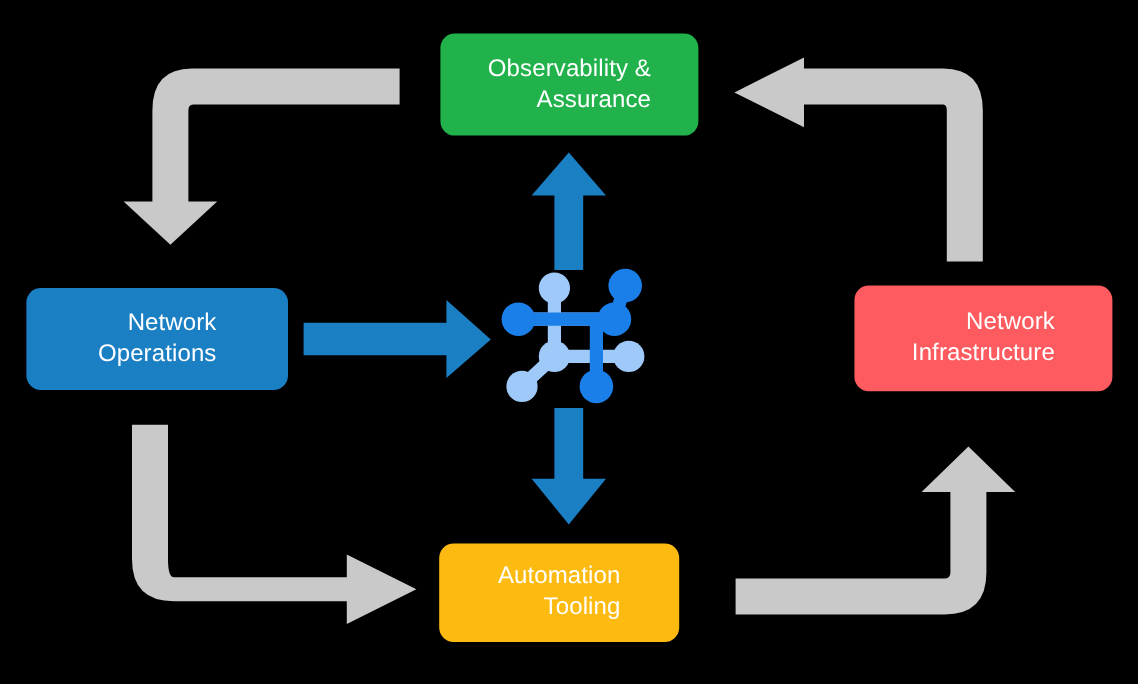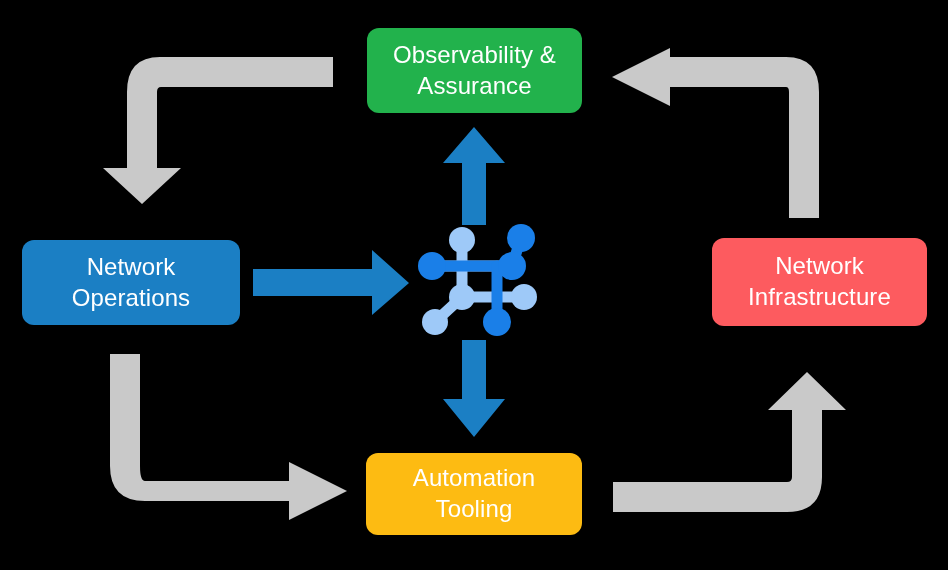--- a/index.html
+++ b/index.html
@@ -24,24 +24,24 @@
     top: 0;
     width: 948px;
     height: 570px;
     display: block;
   }
   .node-box {
     position: absolute;
     display: flex;
     align-items: center;
     justify-content: center;
-    text-align: center;
+    text-align: right;
     border-radius: 12px;
     color: #ffffff;
-    font-size: 24px;
+    font-size: 20px;
     line-height: 1.28;
     font-weight: 400;
     letter-spacing: 0.1px;
     box-sizing: border-box;
     padding: 4px 10px;
     -webkit-font-smoothing: antialiased;
   }
   .node-label {
     display: block;
     white-space: pre-line;
@@ -198,18 +198,18 @@
   <div class="node-box" style="left:22px; top:240px; width:218px; height:85px; background:#1b7fc4;">
     <span class="node-label">Network
 Operations</span>
   </div>
 
   <div class="node-box" style="left:712px; top:238px; width:215px; height:88px; background:#fd5b5f;">
     <span class="node-label">Network
 Infrastructure</span>
   </div>
 
-  <div class="node-box" style="left:366px; top:453px; width:216px; height:82px; background:#fdbb12;">
+  <div class="node-box" style="left:366px; top:453px; width:200px; height:82px; background:#fdbb12;">
     <span class="node-label">Automation
 Tooling</span>
   </div>
 
 </div>
 
 </body></html>

